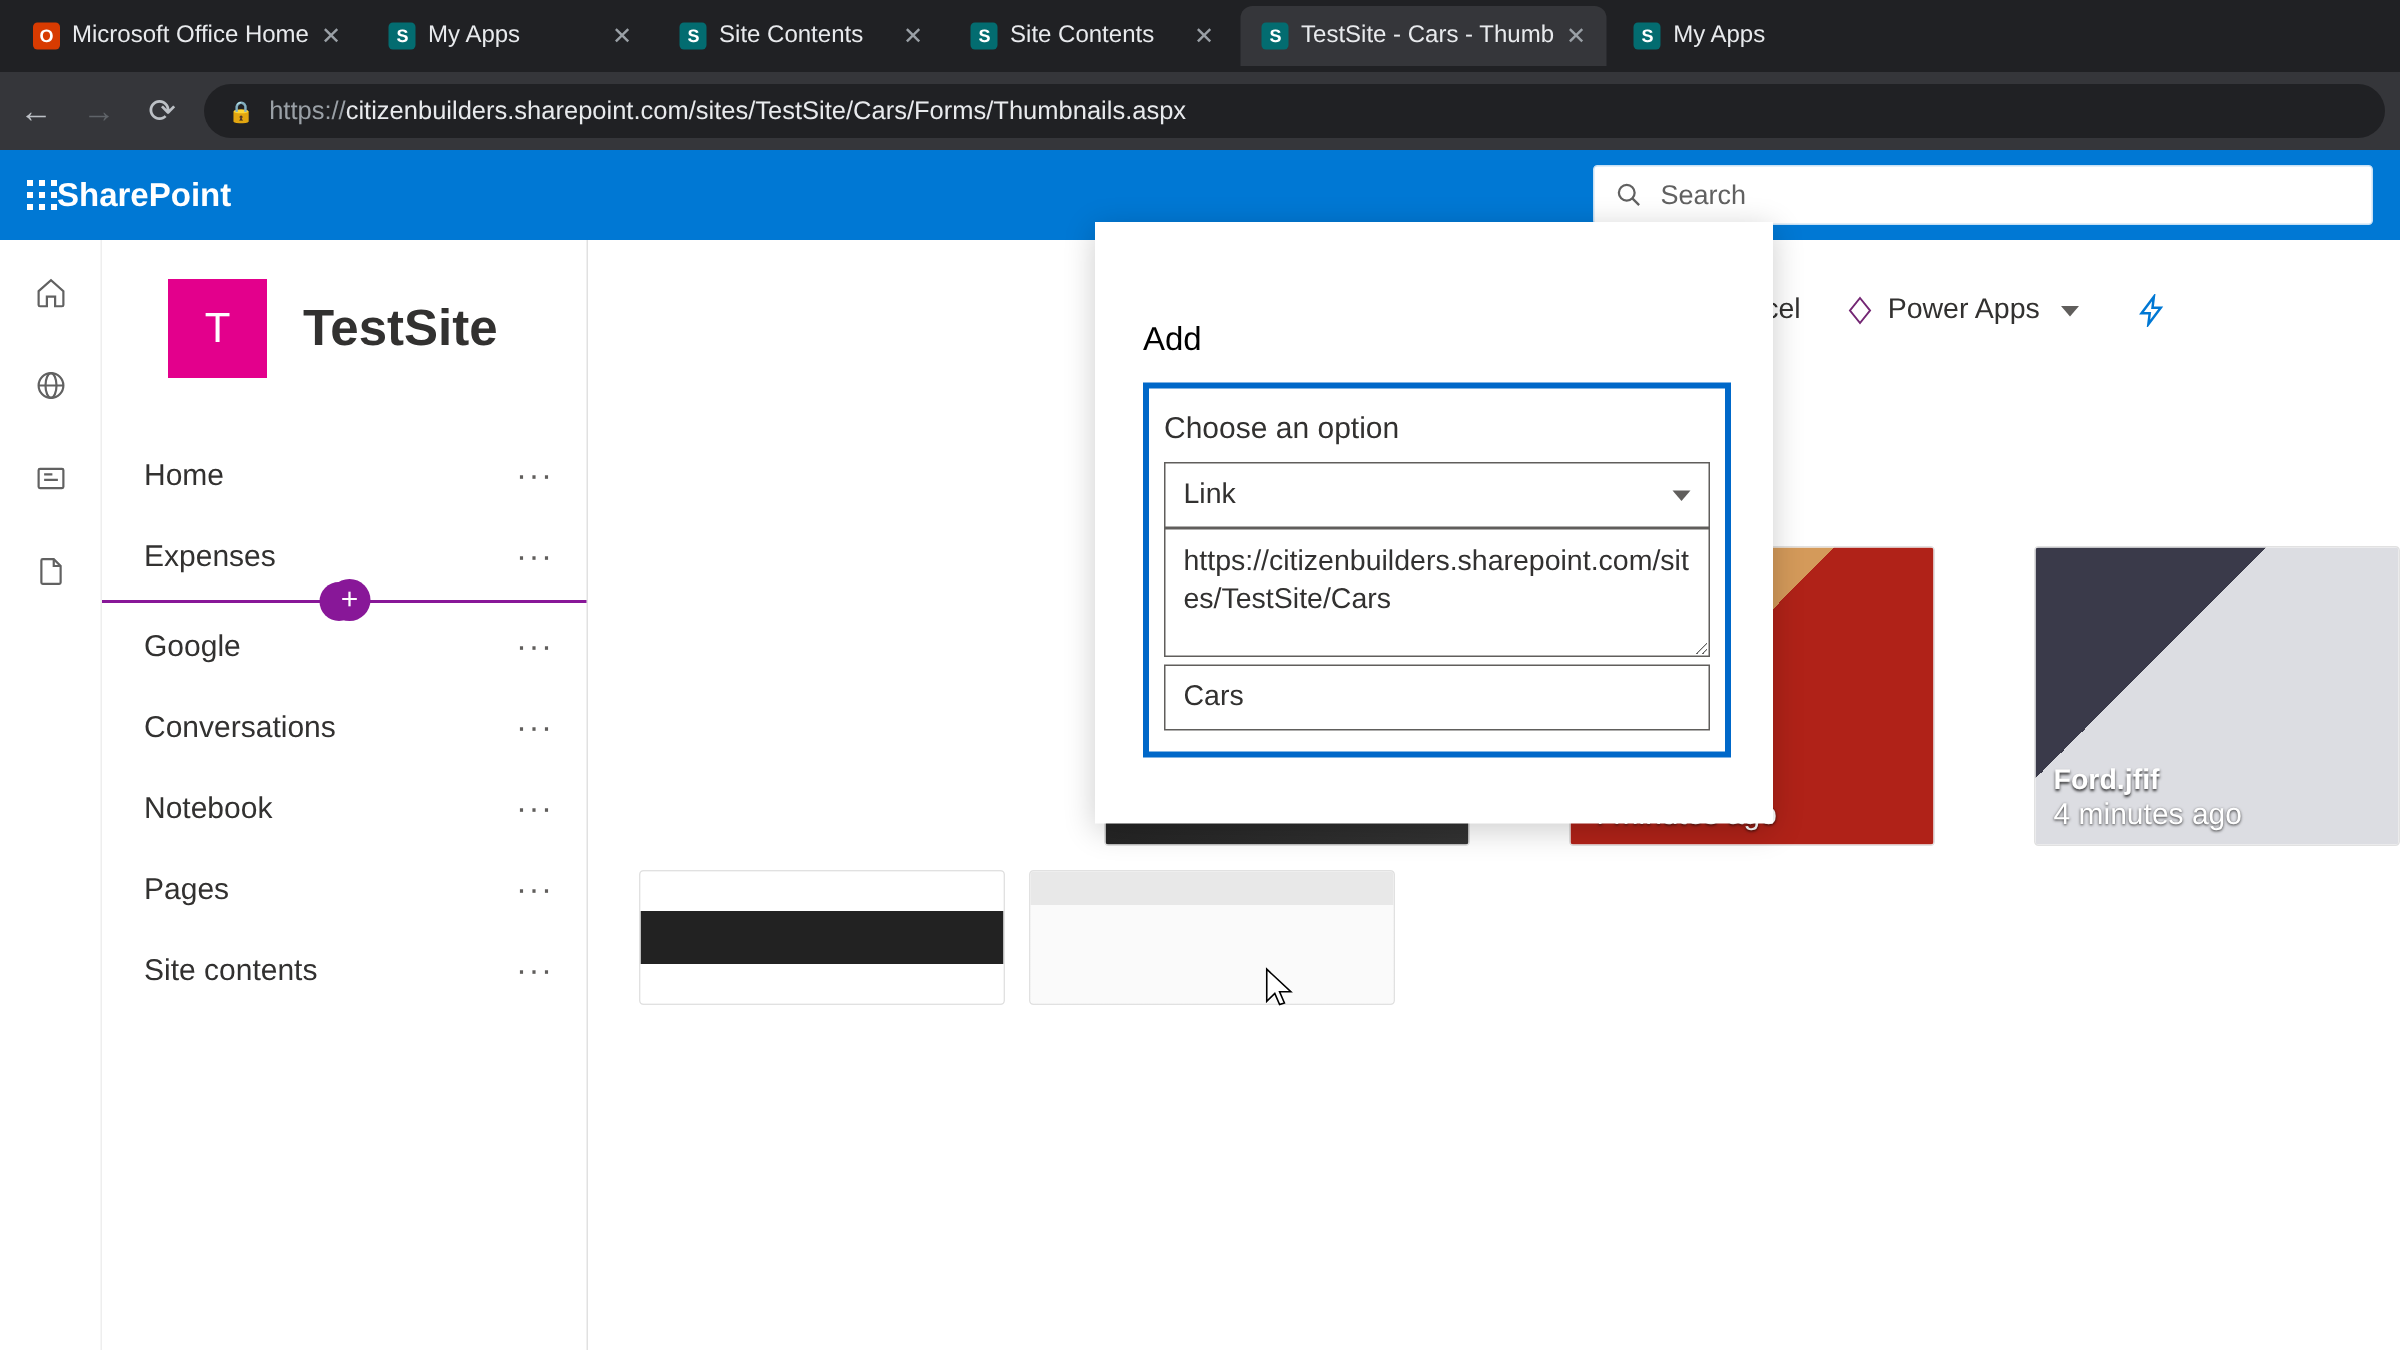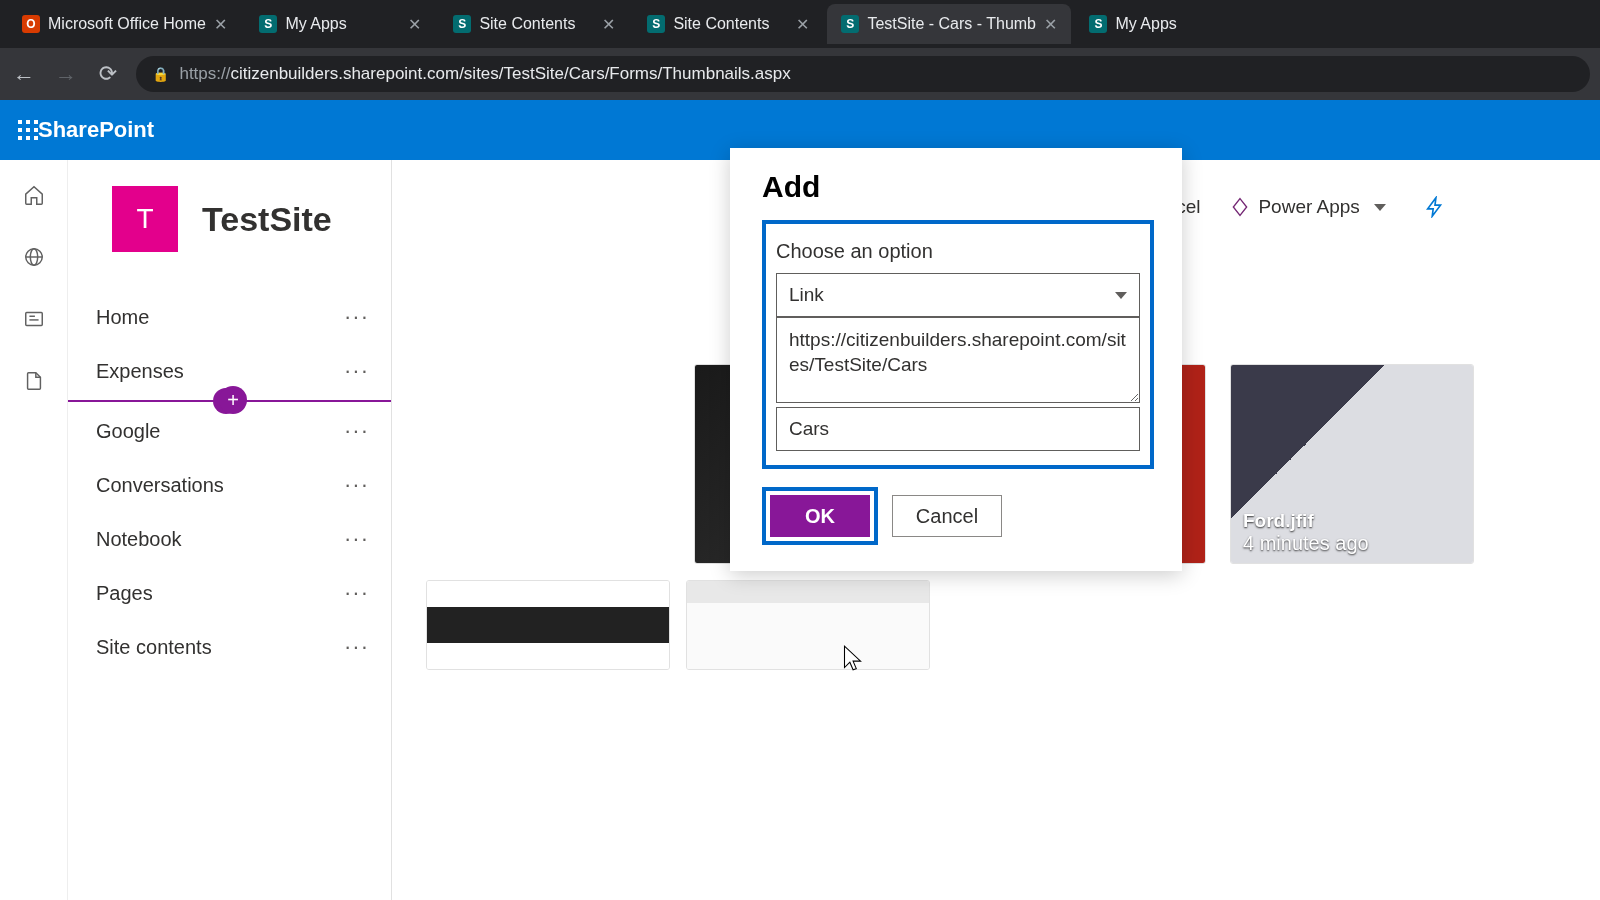--- a/index.html
+++ b/index.html
@@ -47,38 +47,38 @@
   .nav-plus { position: absolute; right: 144px; top: -14px; width: 28px; height: 28px; background: #881798; border-radius: 50%; display: flex; align-items: center; justify-content: center; color: #fff; font-size: 20px; }
   .nav-divider-wrap { position: relative; margin-left: 0; }
 
   .nav-footer { padding: 30px 28px; font-size: 20px; color: #323130; line-height: 1.4; }
   .info-icon { display: inline-block; width: 18px; height: 18px; border: 2px solid #605e5c; border-radius: 50%; font-size: 13px; text-align: center; line-height: 16px; color: #605e5c; margin-left: 6px; }
 
   .main { flex: 1; padding: 20px 0 0 18px; position: relative; }
   .cmdbar { display: flex; gap: 30px; align-items: center; font-size: 19px; color: #323130; padding: 16px 0; margin-left: 440px; }
   .cmdbar .cmd { display: flex; align-items: center; gap: 8px; }
 
-  .thumbs { display: flex; gap: 24px; flex-wrap: wrap; padding-top: 130px; margin-left: 16px; }
+  .thumbs { display: flex; gap: 24px; flex-wrap: wrap; padding-top: 130px; margin-left: 16px; justify-content: space-between; }
   .thumb { width: 244px; height: 200px; border: 1px solid #e1e1e1; border-radius: 3px; overflow: hidden; position: relative; background: #ddd; }
   .thumb .img { width: 100%; height: 100%; background: linear-gradient(135deg,#888,#555); }
   .thumb.red .img { background: linear-gradient(135deg,#d49a5a 40%,#b02218 40%); }
   .thumb.white .img { background: linear-gradient(135deg,#3a3a4a 35%,#dcdde2 35%); }
   .thumb.dark .img { background: linear-gradient(135deg,#1a1a1a,#333); }
   .thumb .meta { position: absolute; bottom: 0; left: 0; right: 0; padding: 8px 12px; color: #fff; text-shadow: 0 1px 2px rgba(0,0,0,0.8); }
   .thumb .fname { font-size: 19px; font-weight: 600; }
   .thumb .time { font-size: 20px; }
 
   .thumbs-row2 { display: flex; gap: 16px; padding-top: 16px; margin-left: 16px; }
   .thumb-sm { width: 244px; height: 90px; border: 1px solid #e1e1e1; border-radius: 3px; background: #eee; overflow: hidden; }
   .thumb-sm .img { width: 100%; height: 100%; background: linear-gradient(180deg,#fff 30%,#222 30%,#222 70%,#fff 70%); }
   .thumb-sm.white2 .img { background: linear-gradient(180deg,#e8e8e8 25%,#fafafa 25%); }
 
   
   .dialog-scrim { position: absolute; left: 338px; top: -12px; width: 452px; background: #fff; box-shadow: 0 4px 20px rgba(0,0,0,0.2); padding: 22px 28px 26px 32px; z-index: 10; }
-  .dlg-title { font-size: 30px; font-weight: 700; margin-bottom: 16px; }
+  .dlg-title { font-size: 22px; font-weight: 400; margin-bottom: 16px; margin-top: 43px; }
   .dlg-form-hl { border: 4px solid #0068c9; padding: 10px 10px 14px 10px; margin-bottom: 18px; }
   .dlg-label { font-size: 20px; color: #323130; margin: 6px 0 10px 0; }
   .dlg-select { width: 100%; border: 1.5px solid #605e5c; height: 44px; padding: 0 12px; font-size: 19px; display: flex; align-items: center; justify-content: space-between; color: #323130; }
   .dlg-textarea { width: 100%; border: 1.5px solid #605e5c; padding: 10px 12px; font-size: 19px; color: #323130; min-height: 86px; resize: vertical; font-family: inherit; line-height: 1.3; }
   .dlg-input { width: 100%; border: 1.5px solid #605e5c; height: 44px; padding: 0 12px; font-size: 19px; color: #323130; }
   .dlg-buttons { display: flex; gap: 14px; align-items: center; }
   .btn-ok-hl { border: 4px solid #0068c9; padding: 4px; }
   .btn-ok { background: #881798; color: #fff; border: none; width: 100px; height: 42px; font-size: 20px; font-weight: 600; cursor: pointer; }
   .btn-cancel { background: #fff; border: 1px solid #8a8886; width: 110px; height: 42px; font-size: 20px; color: #323130; cursor: pointer; }
 
@@ -138,20 +138,27 @@
       <span></span>
       <span></span>
       <span></span>
       <span></span>
       <span></span>
       <span></span>
       <span></span>
       <span></span>
   </div>
   <div class="suite-name">SharePoint</div>
+  <div class="search-box">
+    <svg width="18" height="18" viewBox="0 0 24 24" fill="none" stroke="#616161" stroke-width="2">
+        <circle cx="10" cy="10" r="7"></circle>
+        <line x1="21" y1="21" x2="15" y2="15"></line>
+      </svg>
+    <span>Search</span>
+  </div>
 </div>
 
 <div class="page">
   <div class="rail">
     <svg viewBox="0 0 24 24" fill="none" stroke="#616161" stroke-width="1.6">
         <path d="M3 11l9-8 9 8v10a1 1 0 0 1-1 1h-5v-7h-6v7H4a1 1 0 0 1-1-1z"></path>
       </svg>
     <svg viewBox="0 0 24 24" fill="none" stroke="#616161" stroke-width="1.6">
         <circle cx="12" cy="12" r="9"></circle>
         <ellipse cx="12" cy="12" rx="4" ry="9"></ellipse>
@@ -271,26 +278,20 @@
         <div class="dlg-title">Add</div>
         <div class="dlg-form-hl">
           <div class="dlg-label">Choose an option</div>
           <div class="dlg-select">
             <span>Link</span>
             <span class="chevron"></span>
           </div>
           <textarea class="dlg-textarea" style="">https://citizenbuilders.sharepoint.com/sites/TestSite/Cars</textarea>
           <input class="dlg-input" value="Cars" style="">
         </div>
-        <div class="dlg-buttons">
-          <div class="btn-ok-hl">
-            <button class="btn-ok">OK</button>
-          </div>
-          <button class="btn-cancel">Cancel</button>
-        </div>
       </div>
 
       <div class="cursor">
         <svg viewBox="0 0 24 28">
             <path d="M5 2v20l5-5 3 7 3-1-3-7h7z" fill="#fff" stroke="#000" stroke-width="1"></path>
           </svg>
       </div>
     </div>
   </div>
 </div>

